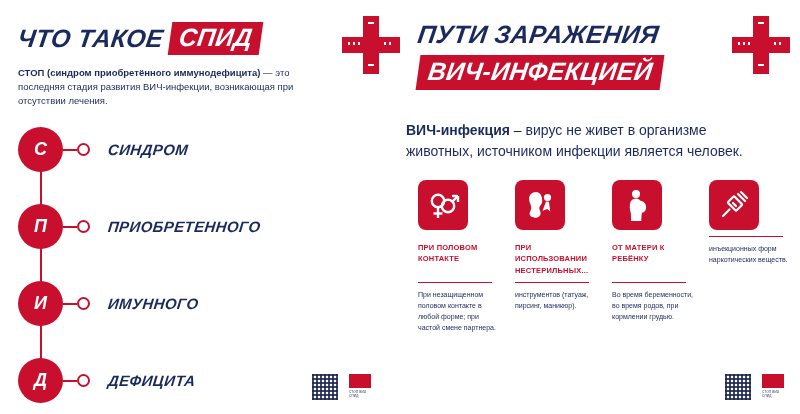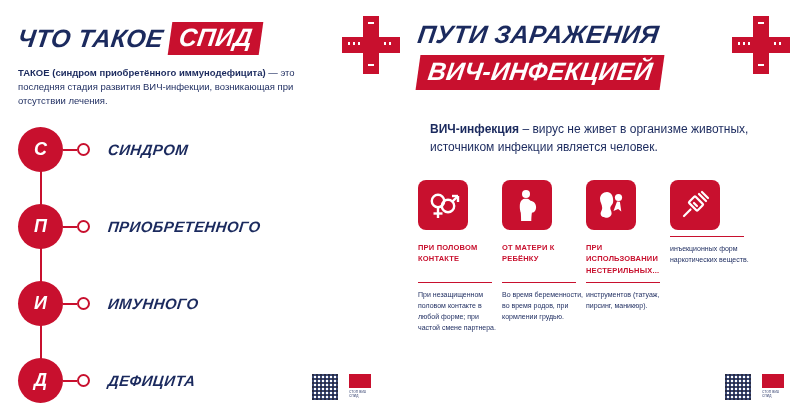--- a/index.html
+++ b/index.html
@@ -170,35 +170,35 @@
     background: #c8102e;
     padding: 2px 10px 4px 10px;
     font-style: italic;
     transform: skewX(-8deg);
     letter-spacing: 0.3px;
     display: inline-block;
   }
 
   .right-desc {
     position: absolute;
-    left: 100px; top: 120px;
+    left: 76px; top: 120px;
     width: 370px;
-    font-size: 12px;
+    font-size: 14px;
     line-height: 1.5;
     color: #1b2a5e;
   }
   .right-desc b { font-weight: bold; }
 
   
   .ways {
     position: absolute;
     left: 88px; top: 180px;
     width: 375px;
     display: flex;
-    gap: 1px;
+    gap: 14px;
   }
   .way {
     width: 83px;
   }
   .way .tile {
     width: 50px; height: 50px;
     background: #c8102e;
     border-radius: 8px;
     position: relative;
   }
@@ -263,21 +263,21 @@
 <div id="poster">
 
   <div class="left-panel">
 
     <div class="title-left">
       <span class="t1">ЧТО ТАКОЕ</span>
       <span class="t2">СПИД</span>
     </div>
 
     <div class="left-desc">
-      <span>ТАКОЕ (синдром приобретённого иммунодефицита)</span><span class="normal"> — это последняя стадия развития ВИЧ-инфекции, возникающая при отсутствии лечения.</span>
+      <span>СТОП (синдром приобретённого иммунодефицита)</span><span class="normal"> — это последняя стадия развития ВИЧ-инфекции, возникающая при отсутствии лечения.</span>
     </div>
 
     <div class="rail"></div>
 
     <div class="acro a0">
       <div class="circle">С</div>
       <div class="dash"></div>
       <div class="ring"></div>
       <div class="word">СИНДРОМ</div>
     </div>
@@ -353,41 +353,41 @@
             <line x1="32" y1="8" x2="32" y2="14" stroke="#fff" stroke-width="2.4"></line>
           </svg>
         </div>
         <div class="heading">ПРИ ПОЛОВОМ КОНТАКТЕ</div>
         <div class="rule"></div>
         <div class="body">При незащищенном половом контакте в любой форме; при частой смене партнера.</div>
       </div>
 
       <div class="way">
         <div class="tile">
-          <svg width="32" height="34" viewBox="0 0 32 34" aria-hidden="true">
-            <circle cx="15" cy="6" r="4" fill="#fff"></circle>
-            <path d="M15 10.5c-4 0-6 3-6.2 7.2-.2 4.2 1 7 1 7 .2 3 .3 6.3.3 8.3h10.2c0-2 .2-5.6.6-8.2 2.8-.5 4.2-2.7 4.2-5.6 0-3.4-2.4-5.9-5.6-6.4-1.4-1.6-2.8-2.3-4.5-2.3z" fill="#fff"></path>
-          </svg>
-        </div>
-        <div class="heading">ОТ МАТЕРИ К РЕБЁНКУ</div>
-        <div class="rule"></div>
-        <div class="body">Во время беременности, во время родов, при кормлении грудью.</div>
-      </div>
-
-      <div class="way">
-        <div class="tile">
           <svg width="34" height="34" viewBox="0 0 34 34" aria-hidden="true">
             <path d="M13 4c-4 0-7 3-7 6.8 0 3.6 2.2 5.6 2.2 9.2 0 2.5-1.6 3.4-1.6 5.6 0 2.4 2.3 4.2 5.4 4.2 3.4 0 5.6-2 5.6-4.6 0-2.2-1.3-3.2-1.3-4.9 0-2.6 2.9-3.5 2.9-7.3C19.2 7.6 17 4 13 4z" fill="#fff"></path>
             <circle cx="24.5" cy="9.5" r="3.6" fill="#fff"></circle>
             <path d="M23 13.5l-3.5 9.5 4.6-2.1 3.2 2.6-1.4-9.8z" fill="#fff"></path>
           </svg>
         </div>
         <div class="heading">ПРИ ИСПОЛЬЗОВАНИИ НЕСТЕРИЛЬНЫХ...</div>
         <div class="rule"></div>
         <div class="body">инструментов (татуаж, пирсинг, маникюр).</div>
+      </div>
+
+      <div class="way">
+        <div class="tile">
+          <svg width="32" height="34" viewBox="0 0 32 34" aria-hidden="true">
+            <circle cx="15" cy="6" r="4" fill="#fff"></circle>
+            <path d="M15 10.5c-4 0-6 3-6.2 7.2-.2 4.2 1 7 1 7 .2 3 .3 6.3.3 8.3h10.2c0-2 .2-5.6.6-8.2 2.8-.5 4.2-2.7 4.2-5.6 0-3.4-2.4-5.9-5.6-6.4-1.4-1.6-2.8-2.3-4.5-2.3z" fill="#fff"></path>
+          </svg>
+        </div>
+        <div class="heading">ОТ МАТЕРИ К РЕБЁНКУ</div>
+        <div class="rule"></div>
+        <div class="body">Во время беременности, во время родов, при кормлении грудью.</div>
       </div>
 
       <div class="way">
         <div class="tile">
           <svg width="34" height="34" viewBox="0 0 34 34" aria-hidden="true">
             <g stroke="#fff" stroke-width="2.2" fill="none" stroke-linecap="round">
               <line x1="6" y1="28" x2="12.5" y2="21.5"></line>
               <rect x="12" y="11" width="12" height="9" rx="1" transform="rotate(45 18 15.5)"></rect>
               <line x1="21" y1="6" x2="28" y2="13"></line>
               <line x1="24" y1="4" x2="30" y2="10"></line>

